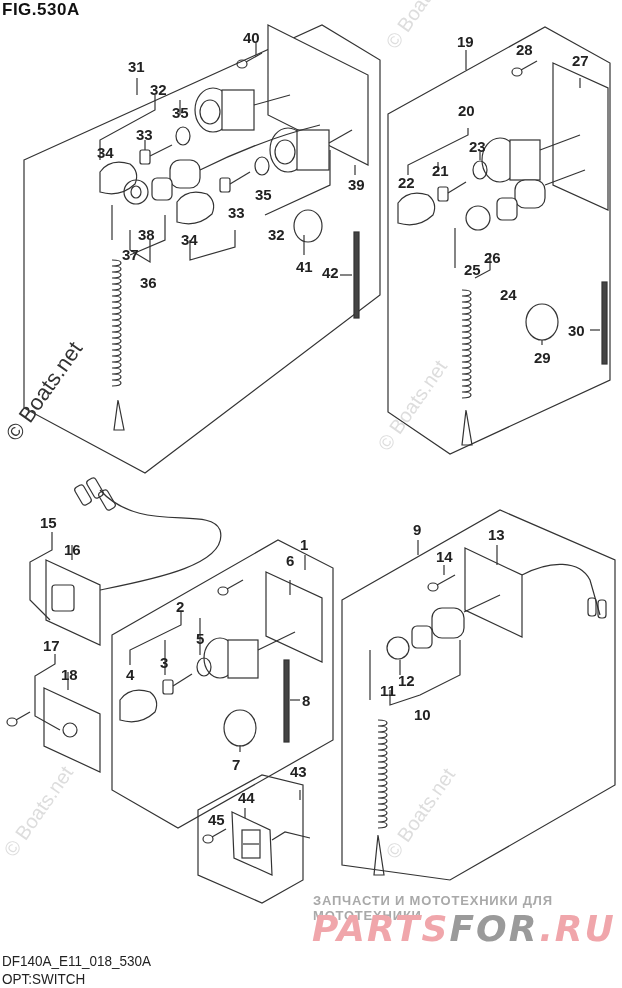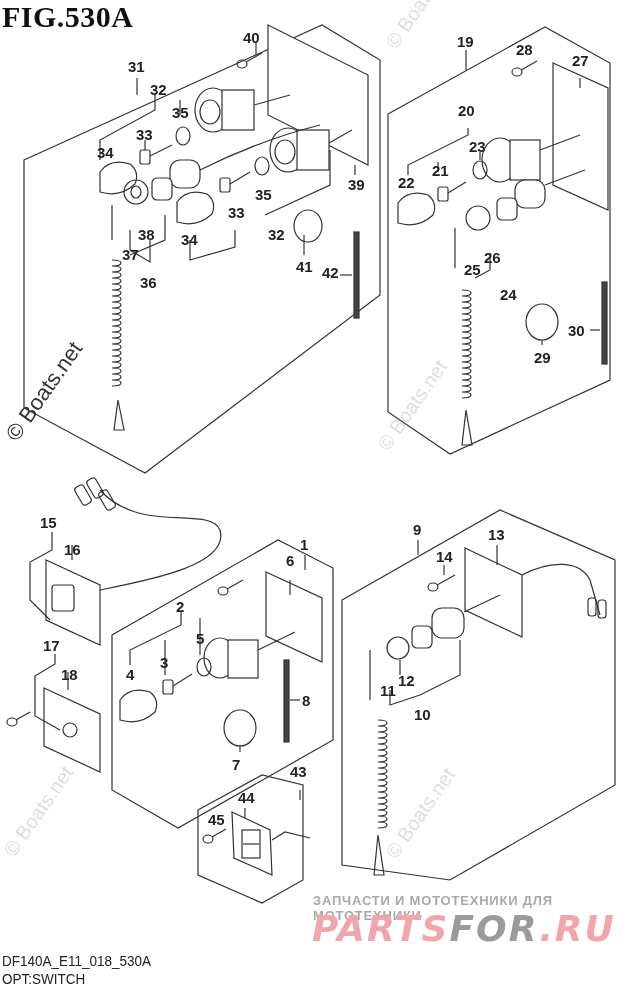--- a/index.html
+++ b/index.html
@@ -1,17 +1,17 @@
 <!DOCTYPE html>
 <html><head>
 <meta charset="utf-8">
 <style>
   html,body{margin:0;padding:0;background:#fff;}
   body{width:622px;height:988px;position:relative;overflow:hidden;font-family:"Liberation Sans",sans-serif;}
-  .fig-title{position:absolute;left:2px;top:0px;font-family:Liberation Serif, serif;font-weight:bold;font-size:30px;color:#111;letter-spacing:0.5px;}
+  .fig-title{position:absolute;left:2px;top:0px;font-family:Liberation Sans, sans-serif;font-weight:bold;font-size:17px;color:#111;letter-spacing:0.5px;}
   .footer-code{position:absolute;left:2px;top:952px;font-size:15px;color:#222;font-family:"Liberation Sans Narrow","Liberation Sans",sans-serif;transform:scaleX(0.9);transform-origin:left;}
   .footer-name{position:absolute;left:2px;top:970px;font-size:15px;color:#222;transform:scaleX(0.9);transform-origin:left;}
   .wm-ru{position:absolute;left:313px;top:893px;font-size:13px;font-weight:bold;color:#a9a9a9;letter-spacing:0.8px;}
   .wm-logo{position:absolute;left:312px;top:908px;font-size:36px;font-weight:bold;font-family:"DejaVu Sans",sans-serif;letter-spacing:2px;font-style:italic;}
   .wm-logo .p1{color:#f0a6ab;}
   .wm-logo .p2{color:#9a9a9a;}
   .wm-logo .p3{color:#f0a6ab;}
   svg.diagram{position:absolute;left:0;top:0;}
   .callout{font-family:"Liberation Sans",sans-serif;font-weight:bold;font-size:15px;fill:#222;}
   .boats{position:absolute;font-size:22px;color:#333;transform-origin:left bottom;white-space:nowrap;}

